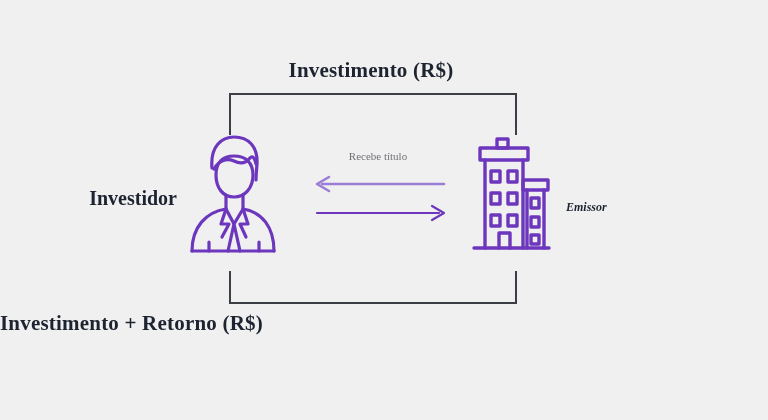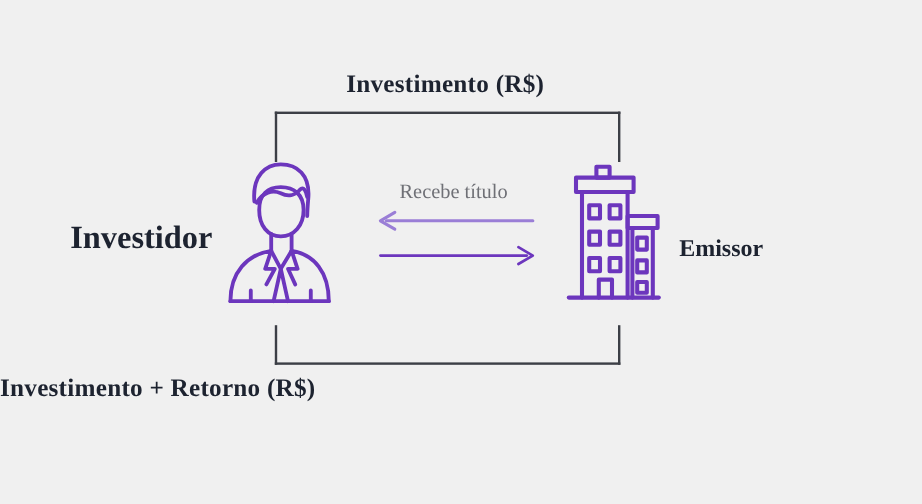--- a/index.html
+++ b/index.html
@@ -41,35 +41,36 @@
     width: 742px;
     text-align: left;
     font-size: 21px;
     letter-spacing: 0.2px;
   }
   #investor-label {
     left: 0;
     top: 198px;
     width: 177px;
     text-align: right;
-    font-size: 27px;
+    font-size: 20px;
     transform: translateY(-50%);
   }
   #issuer-label {
     left: 566px;
     top: 208px;
-    font-size: 20px;
+    font-size: 12px;
     line-height: 1.28;
     transform: translateY(-50%);
     text-align: left;
+    font-style: italic;
   }
   .flow-text {
     position: absolute;
     color: #6f7076;
-    font-size: 17px;
+    font-size: 11px;
     text-align: center;
     width: 200px;
     white-space: nowrap;
   }
   #flow-top-text { left: 278px; top: 150px; }
   #flow-bottom-text { left: 278px; top: 227px; }
 
   
   .bracket {
     position: absolute;

